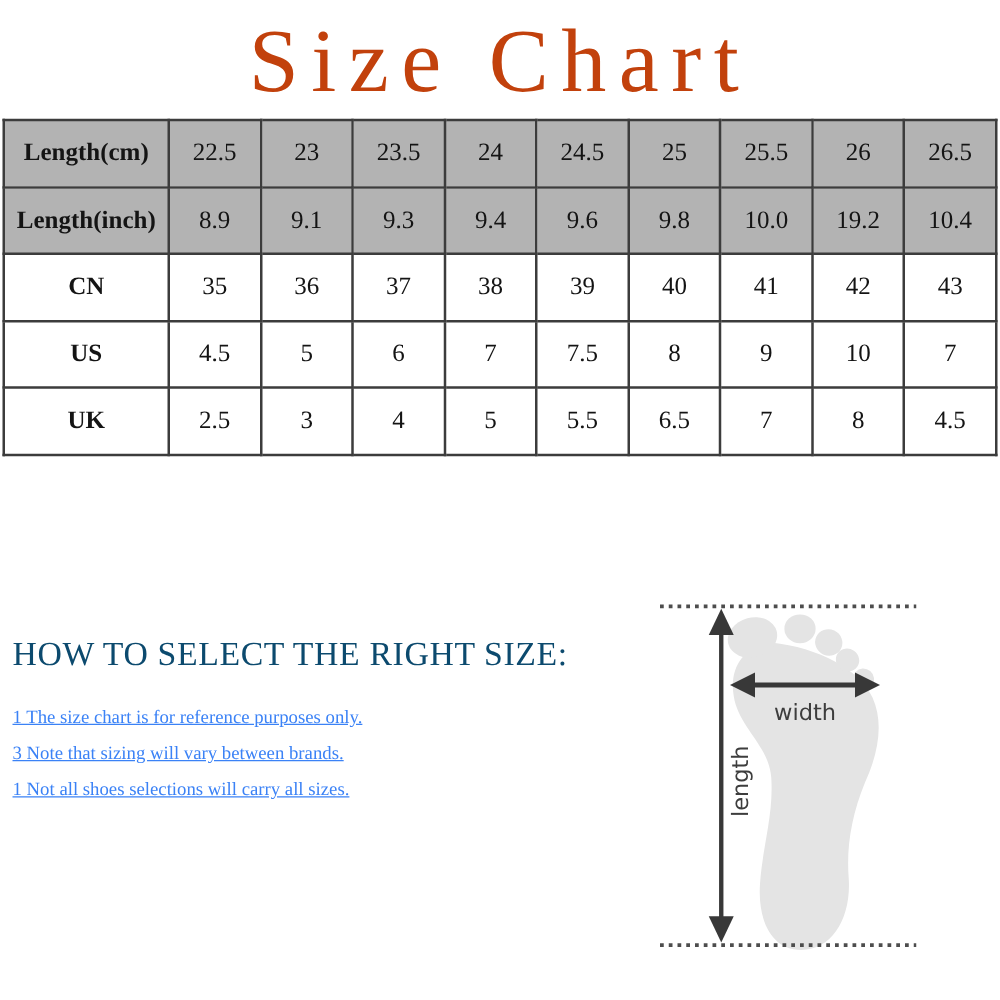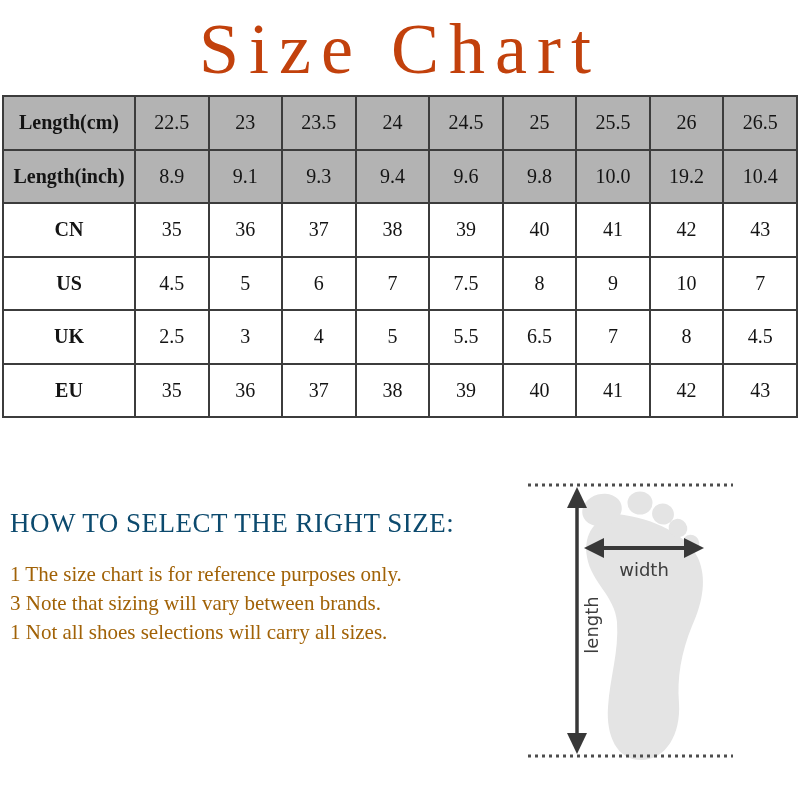--- a/index.html
+++ b/index.html
@@ -29,21 +29,21 @@
     border:2px solid var(--border);
     height:51.5px;padding:0;overflow:hidden;
   }
   table.size-table td.row-label{font-weight:bold;font-size:20px;}
   table.size-table tr.shaded td{background:var(--shaded-bg);}
   .howto{position:absolute;left:10px;top:508px;width:480px;}
   .howto h2{
     margin:0 0 21px 0;font-size:27px;font-weight:normal;
     letter-spacing:0.5px;color:#0c4a6e;white-space:nowrap;
   }
-  .howto .items{width:420px;font-size:21px;line-height:29px;color:#a16207;}
+  .howto .items{width:420px;font-size:15px;line-height:29px;color:#3b82f6;text-decoration:underline;}
   .howto .item{margin:0;}
   .howto .item.bold{font-weight:bold;}
   svg.diagram{position:absolute;left:520px;top:470px;}
   .diagram-label{
     font-family:"DejaVu Sans",sans-serif;font-size:18px;fill:#3d3d3d;
   }
 </style>
 </head>
 <body>
 
@@ -106,32 +106,20 @@
           <td>2.5</td>
           <td>3</td>
           <td>4</td>
           <td>5</td>
           <td>5.5</td>
           <td>6.5</td>
           <td>7</td>
           <td>8</td>
           <td>4.5</td>
         </tr>
-        <tr>
-          <td class="row-label" style="width: 130px;">EU</td>
-          <td>35</td>
-          <td>36</td>
-          <td>37</td>
-          <td>38</td>
-          <td>39</td>
-          <td>40</td>
-          <td>41</td>
-          <td>42</td>
-          <td>43</td>
-        </tr>
       </tbody>
   </table>
 
   <div class="howto">
     <h2>HOW TO SELECT THE RIGHT SIZE:</h2>
     <div class="items">
         <div class="item">1 The size chart is for reference purposes only.</div>
         <div class="item">3 Note that sizing will vary between brands.</div>
         <div class="item">1 Not all shoes selections will carry all sizes.</div>
       </div>

